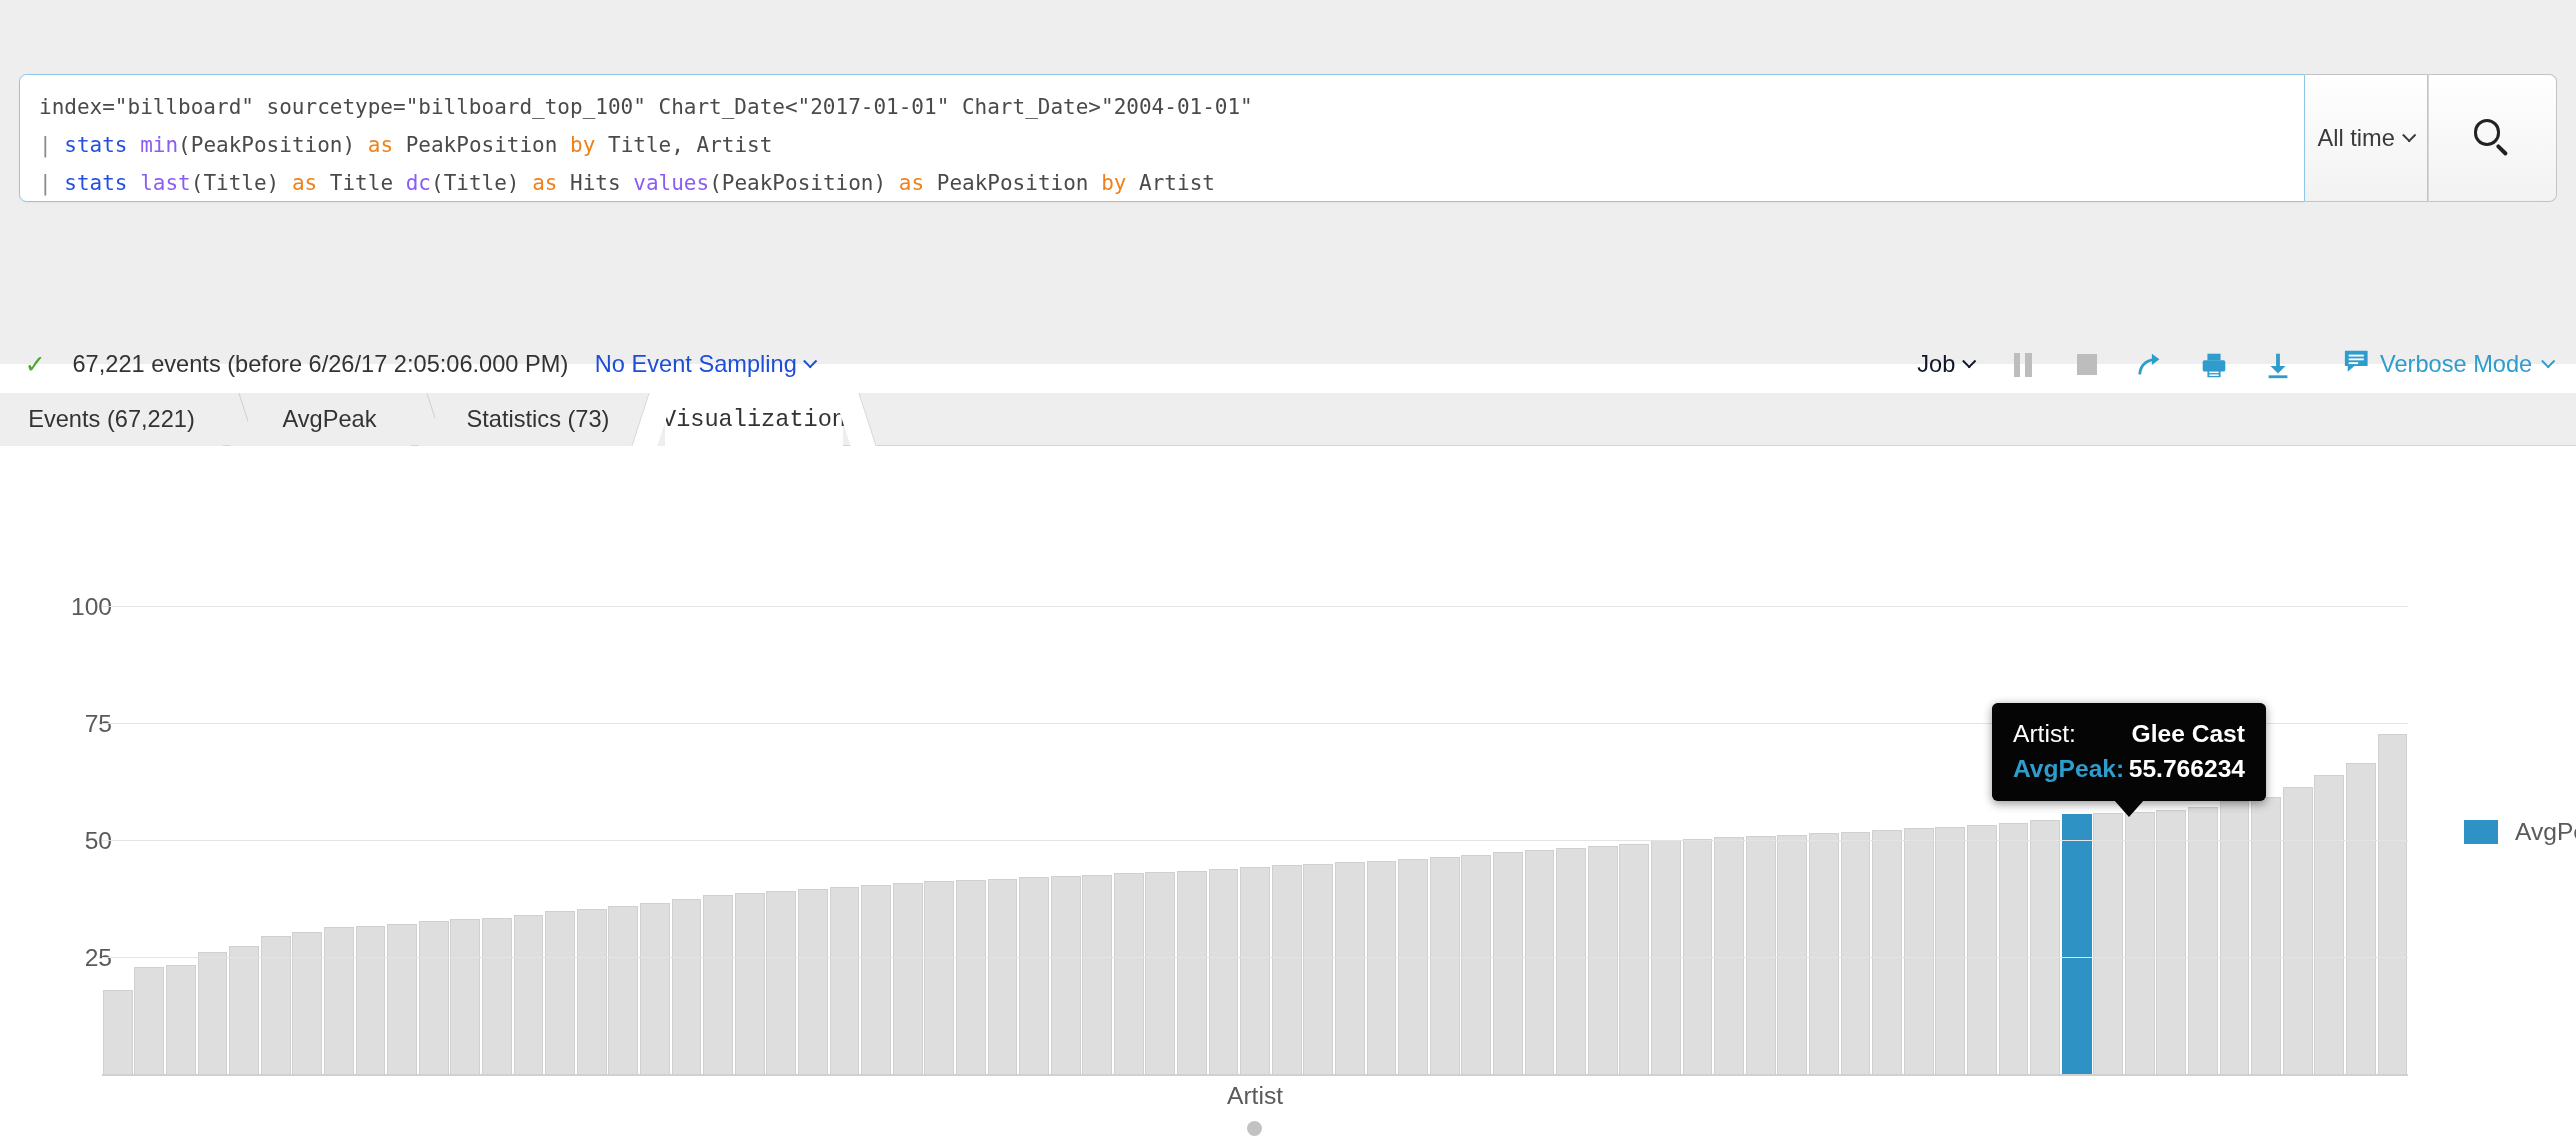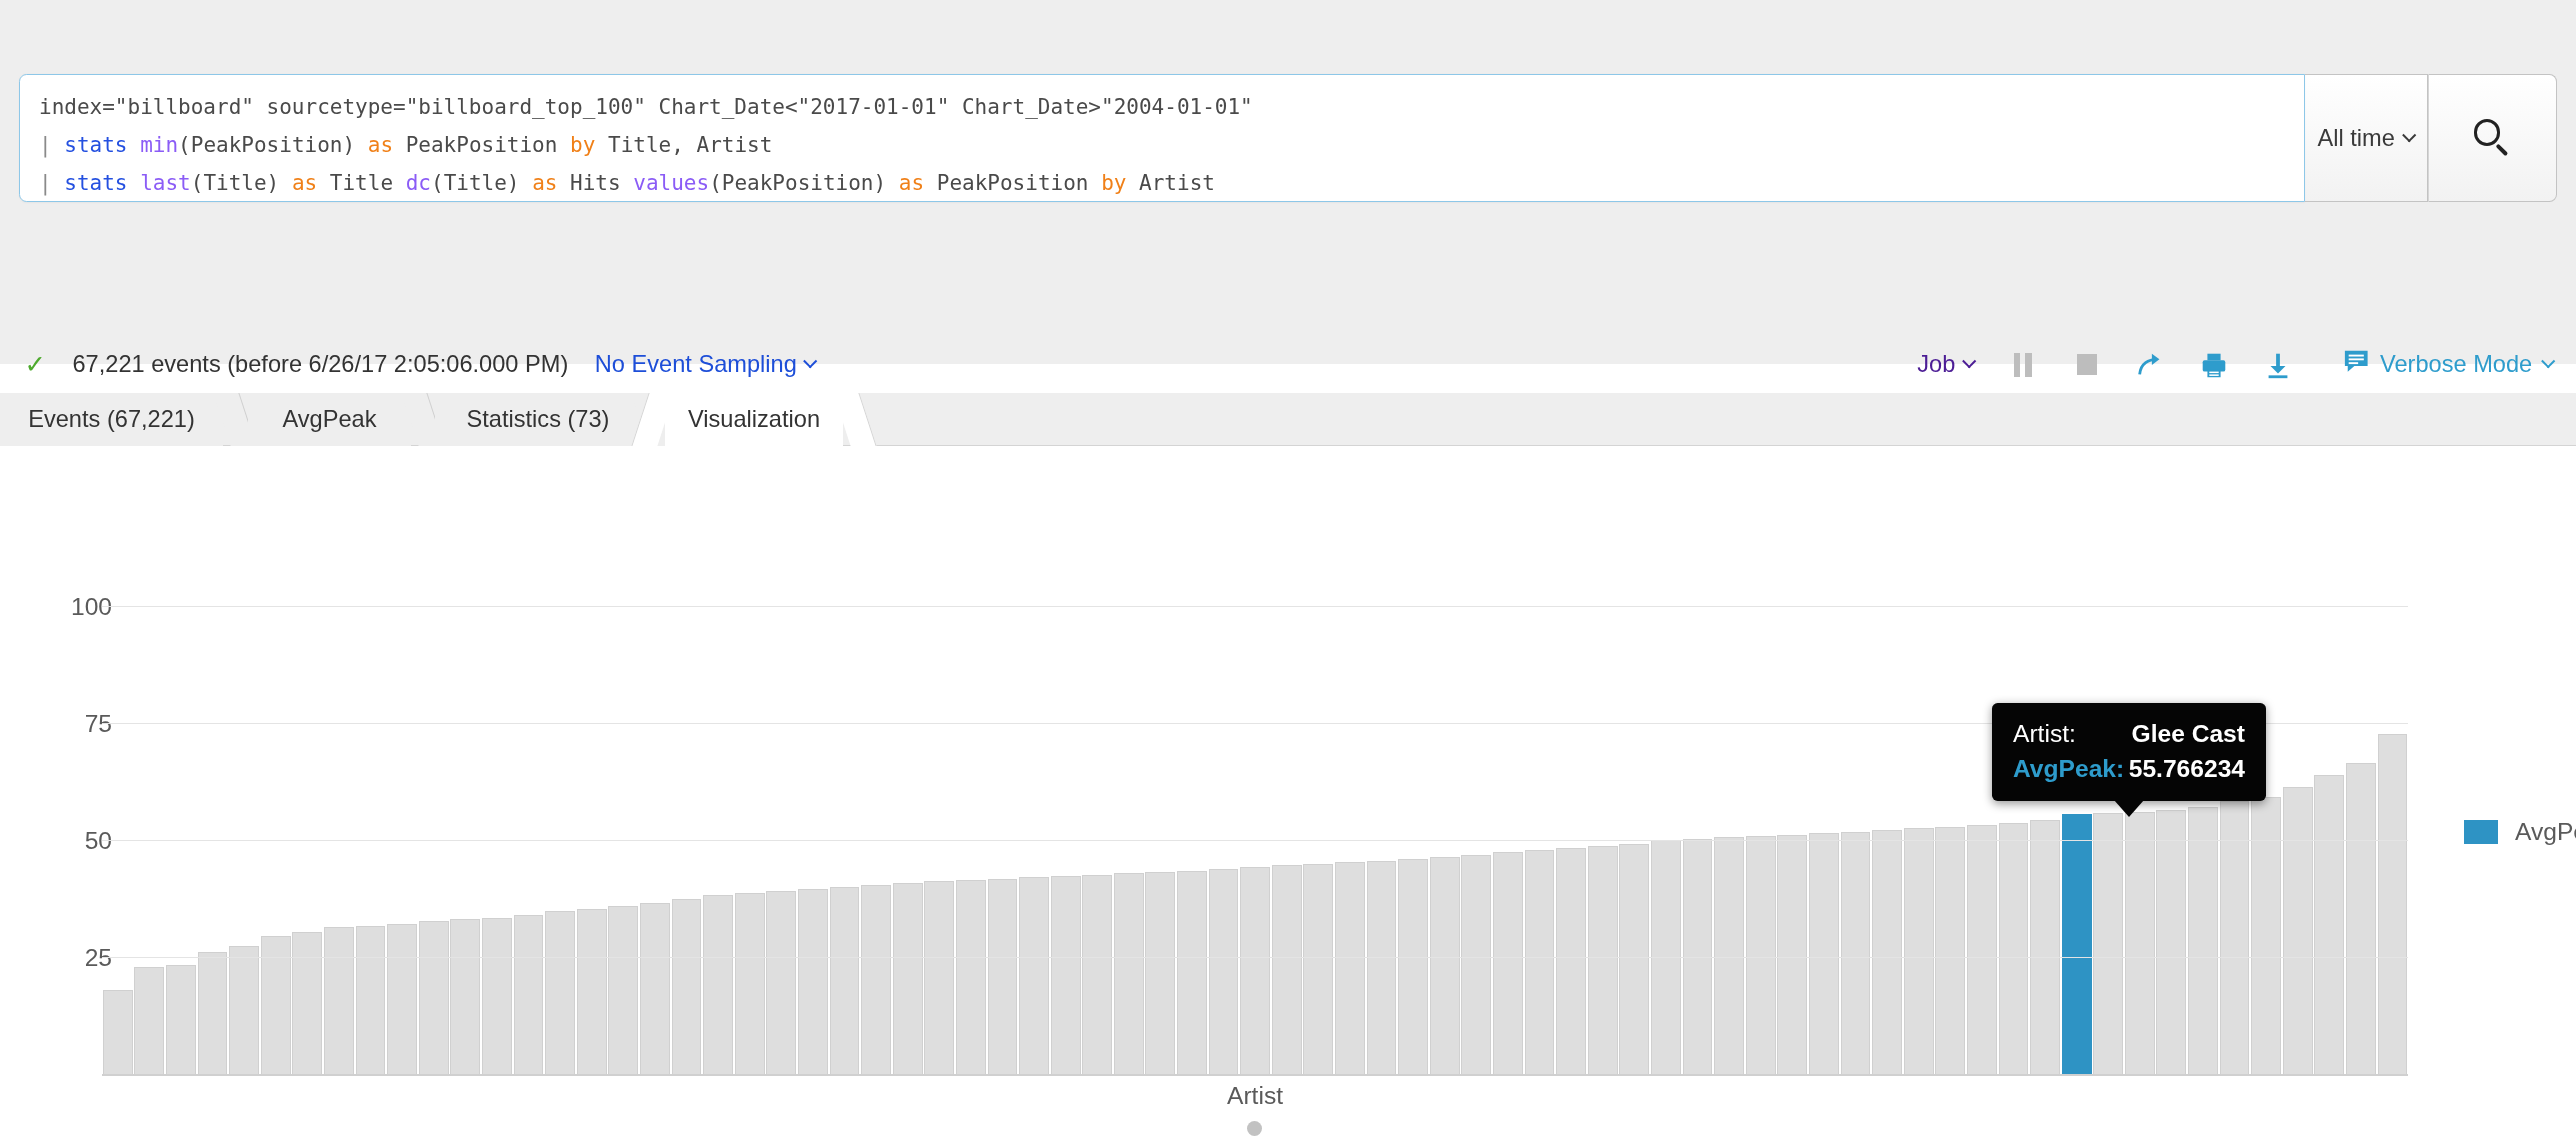--- a/index.html
+++ b/index.html
@@ -116,21 +116,21 @@
   .events-count { font-size:23.6px; color:#333333; }
   .sampling-link {
     font-size:23.6px; color:#1d4ed8; text-decoration:none;
     display:inline-flex; align-items:center; gap:8.5px; cursor:pointer;
   }
   .events-right {
     position:absolute; right:23px; top:0; height:59px;
     display:flex; align-items:center; gap:32px;
   }
   .job-link {
-    font-size:23.6px; color:#4c1d95; display:inline-flex; align-items:center; gap:8.5px;
+    font-size:23.6px; color:#0f172a; display:inline-flex; align-items:center; gap:8.5px;
     cursor:pointer; text-decoration:none;
   }
   .icon-btn { width:32px; height:32px; position:relative; cursor:pointer; }
   .ic-pause span {
     position:absolute; top:4.7px; width:6.6px; height:23.6px; background:#bdbdbd;
   }
   .ic-pause span:nth-child(1){ left:7.6px; }
   .ic-pause span:nth-child(2){ left:19px; }
   .ic-stop i {
     position:absolute; left:6.6px; top:5.7px; width:20px; height:21px; background:#bdbdbd;
@@ -349,21 +349,21 @@
         <span class="slant"></span>
       </div>
       <div class="tab" style="left: 248px; width: 163px;">
         <span>AvgPeak</span>
         <span class="slant"></span>
       </div>
       <div class="tab" style="left: 435px; width: 206px;">
         <span>Statistics (73)</span>
         <span class="slant"></span>
       </div>
-      <div class="tab active" style="left: 665px; width: 178px;">
+      <div class="tab active" style="left: 665px; width: 178px; font-family: Liberation Mono, monospace;">
         <span class="slant-l"></span>
         <span>Visualization</span>
         <span class="slant"></span>
       </div>
     </div>
 
 
   <div class="chart-area">
 
     <div class="ytick-wrap" id="yticks">

